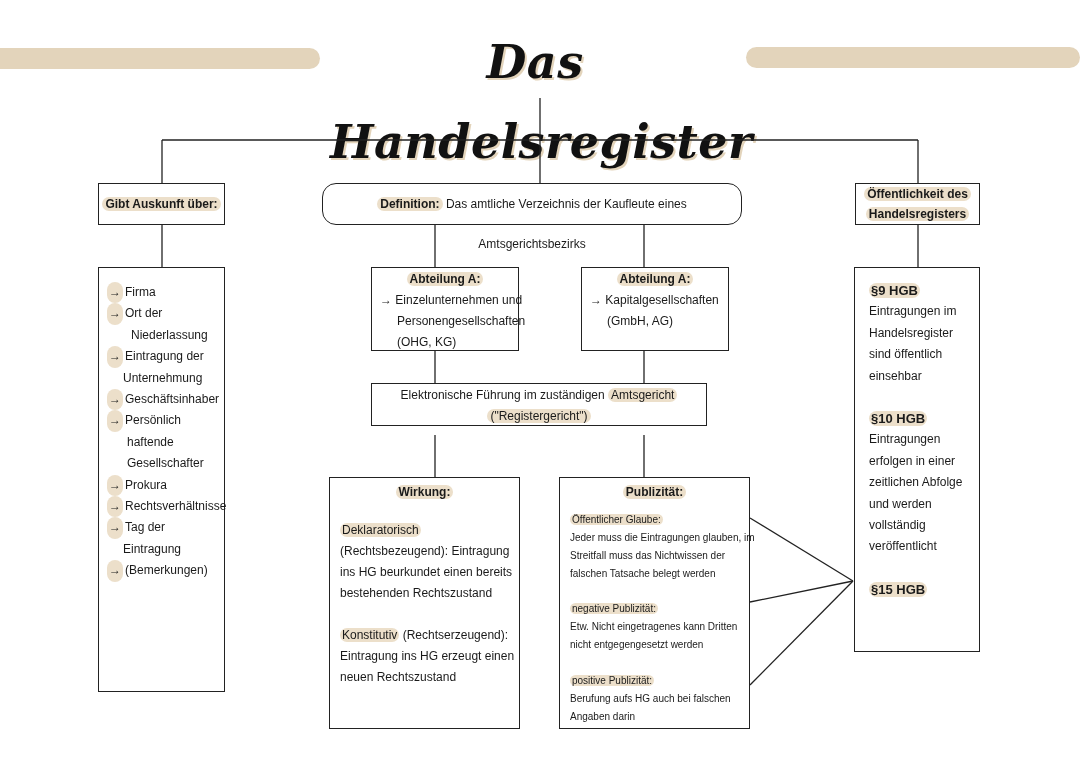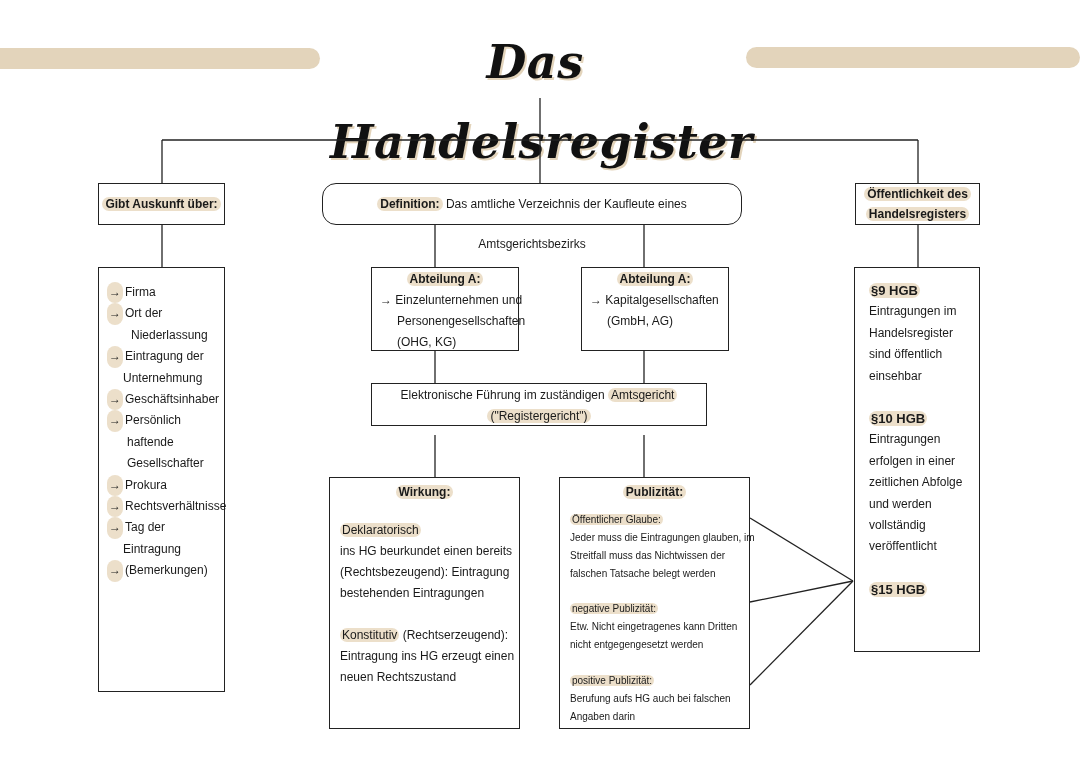--- a/index.html
+++ b/index.html
@@ -89,23 +89,23 @@
 
 <div class="box center" style="left:371px; top:383px; width:336px; height:43px; padding-top:1px;">
   <div><span>Elektronische Führung im zuständigen </span><span class="hl">Amtsgericht</span></div>
   <div><span class="hl">("Registergericht")</span></div>
 </div>
 
 <div class="box" style="left:329px; top:477px; width:191px; height:252px; padding:4px 0 0 10px;">
   <div class="center bold" style="margin-left:-10px;"><span class="hl">Wirkung:</span></div>
   <div style="height:17px;"></div>
   <div><span class="hl" style="padding:0 2px;">Deklaratorisch</span></div>
+  <div class="li">(Rechtsbezeugend): Eintragung</div>
   <div class="li">ins HG beurkundet einen bereits</div>
-  <div class="li">(Rechtsbezeugend): Eintragung</div>
-  <div class="li">bestehenden Eintragungen</div>
+  <div class="li">bestehenden Rechtszustand</div>
   <div style="height:21px;"></div>
   <div class="li"><span class="hl" style="padding:0 2px;">Konstitutiv</span><span> (Rechtserzeugend):</span></div>
   <div class="li">Eintragung ins HG erzeugt einen</div>
   <div class="li">neuen Rechtszustand</div>
 </div>
 
 <div class="box" style="left:559px; top:477px; width:191px; height:252px; padding:4px 0 0 10px;">
   <div class="center bold" style="margin-left:-10px;"><span class="hl">Publizität:</span></div>
   <div class="small" style="margin-top:8px;"><span class="smhl">Öffentlicher Glaube:</span></div>
   <div class="small li">Jeder muss die Eintragungen glauben, im</div>

